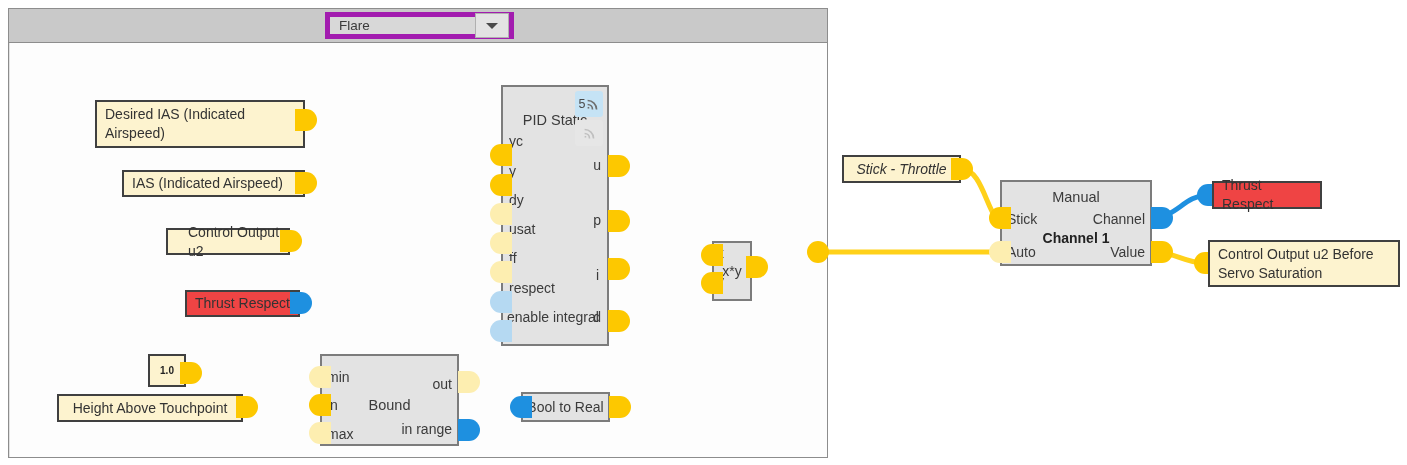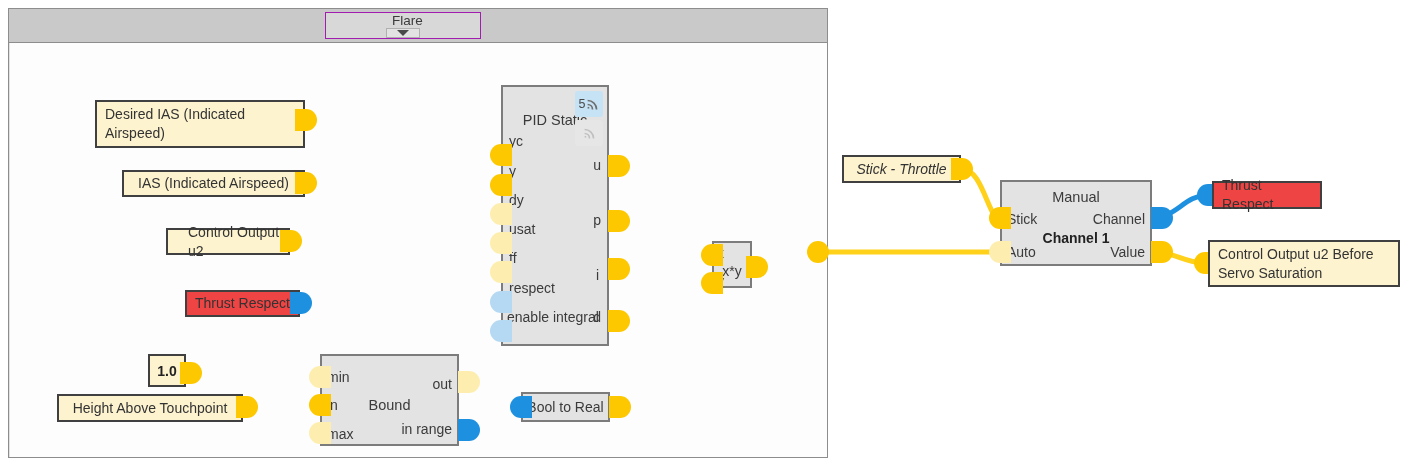--- a/index.html
+++ b/index.html
@@ -5,39 +5,39 @@
   html,body{margin:0;padding:0;background:#ffffff;}
   body{width:1407px;height:465px;position:relative;overflow:hidden;
        font-family:"Liberation Sans","DejaVu Sans",sans-serif;color:#3b3b3b;}
 
   
   #panel{position:absolute;left:8px;top:8px;width:820px;height:450px;
          border:1px solid #8d8d8d;box-sizing:border-box;background:#fdfdfd;
          box-shadow:1px 1px 0 #e2e2e2 inset;}
   #panel-header{position:absolute;left:0;top:0;width:100%;height:34px;
          background:#c9c9c9;border-bottom:1px solid #8d8d8d;box-sizing:border-box;}
-  #scene-select{position:absolute;left:325px;top:12px;width:156px;height:27px;
-         background:#d8d8d8;border:1px solid #a21caf;box-sizing:border-box;
-         display:flex;align-items:center;flex-direction:column;}
+  #scene-select{position:absolute;left:325px;top:12px;width:189px;height:27px;
+         background:#d8d8d8;border:5px solid #a21caf;box-sizing:border-box;
+         display:flex;align-items:center;}
   #scene-select .sel-text{flex:1;padding-left:9px;font-size:13.5px;color:#3b3b3b;}
   #scene-select .sel-btn{width:34px;height:25px;background:#e3e3e3;
          border:1px solid #b0b0b0;box-sizing:border-box;display:flex;
          align-items:center;justify-content:center;margin-right:0px;}
   .caret{width:0;height:0;border-left:6px solid transparent;
          border-right:6px solid transparent;border-top:6px solid #4a4a4a;}
 
   
   #wires{position:absolute;left:0;top:0;width:1407px;height:465px;pointer-events:none;}
 
   
   .node{position:absolute;box-sizing:border-box;border:2px solid #404040;
         display:flex;align-items:center;}
   .lbl-node{background:#fdf3cf;padding:5px 8px;font-size:14px;line-height:19px;color:#333;}
   .lbl-node.bool{background:#ef4444;}
-  .const-node{background:#fdf3cf;font-weight:bold;font-size:14px;
+  .const-node{background:#fdf3cf;font-weight:bold;font-size:10px;
         justify-content:center;color:#222;}
   .blk{background:#e3e3e3;border:2px solid #7c7c7c;position:absolute;
         box-sizing:border-box;}
   .blk-title{position:absolute;width:100%;text-align:center;font-size:14.5px;color:#3b3b3b;}
   .blk-sub{position:absolute;width:100%;text-align:center;font-size:14px;
         font-weight:bold;color:#222;}
   .port-label{position:absolute;font-size:14px;color:#3b3b3b;white-space:nowrap;}
   .port-label.r{text-align:right;}
 
   
@@ -100,21 +100,21 @@
   <div class="sel-btn">
       <div class="caret"></div>
     </div>
 </div>
 
 <div class="node lbl-node" style="left:95px;top:100px;width:210px;height:48px;">
   <span>Desired IAS (Indicated Airspeed)</span>
 </div>
 <div class="port halfL p-yellow" style="left:295px;top:109px;"></div>
 
-<div class="node lbl-node" style="left:122px;top:170px;width:183px;height:27px;justify-content:center;">
+<div class="node lbl-node" style="left:122px;top:170px;width:183px;height:27px;">
   <span>IAS (Indicated Airspeed)</span>
 </div>
 <div class="port halfL p-yellow" style="left:295px;top:172px;"></div>
 
 <div class="node lbl-node" style="left:166px;top:228px;width:124px;height:27px;justify-content:center;padding-left:20px;">
   <span>Control Output u2</span>
 </div>
 <div class="port halfL p-yellow" style="left:280px;top:230px;"></div>
 
 <div class="node lbl-node bool" style="left:185px;top:290px;width:115px;height:27px;justify-content:center;">
@@ -195,21 +195,21 @@
 <div class="port halfR p-yellow-dim" style="left:309px;top:422px;"></div>
 <div class="port halfL p-yellow-dim" style="left:458px;top:371px;"></div>
 <div class="port halfL p-blue" style="left:458px;top:419px;"></div>
 
 <div class="blk" style="left:521px;top:392px;width:89px;height:30px;display:flex;align-items:center;justify-content:center;">
   <span style="font-size:14px;">Bool to Real</span>
 </div>
 <div class="port halfR p-blue" style="left:510px;top:396px;"></div>
 <div class="port halfL p-yellow" style="left:609px;top:396px;"></div>
 
-<div class="blk" style="left:712px;top:241px;width:40px;height:47px;">
+<div class="blk" style="left:712px;top:241px;width:40px;height:60px;">
   <div class="blk-title" style="top:20px;font-size:14px;">x*y</div>
   <div class="port-label" style="left:3px;top:2px;">x</div>
   <div class="port-label" style="left:3px;top:30px;">y</div>
 </div>
 <div class="port halfR p-yellow" style="left:701px;top:244px;"></div>
 <div class="port halfR p-yellow" style="left:701px;top:272px;"></div>
 <div class="port halfL p-yellow" style="left:746px;top:256px;"></div>
 
 <div class="port fullc p-yellow" style="left:807px;top:241px;"></div>
 

